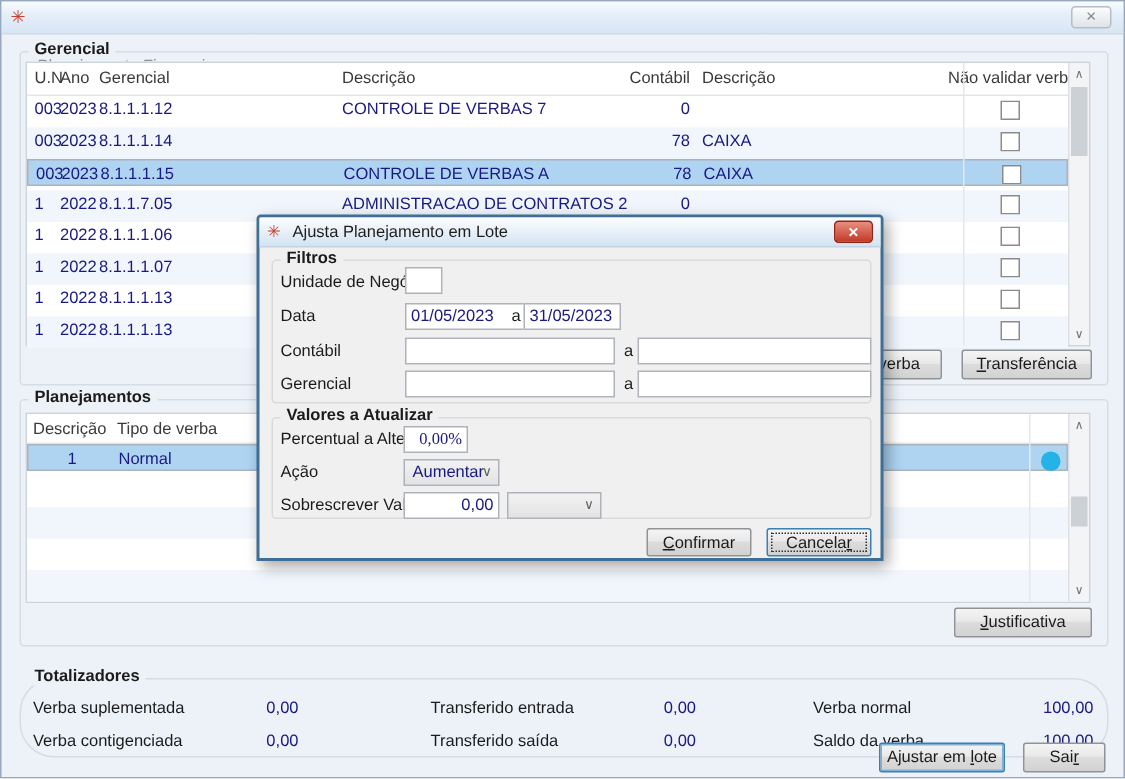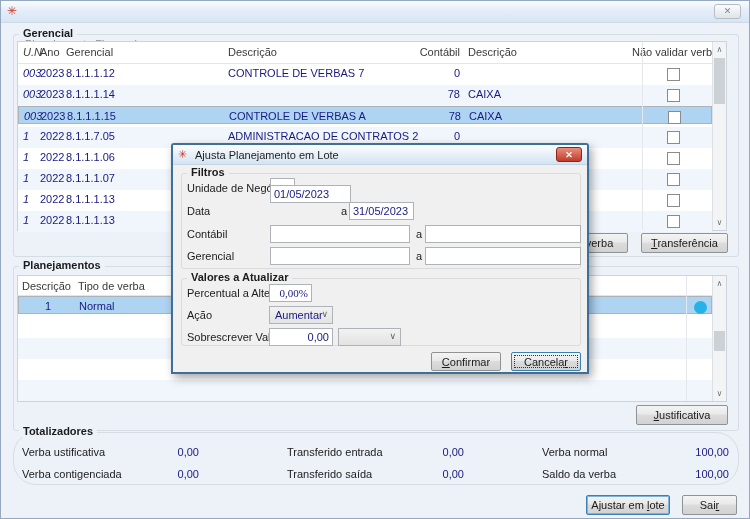--- a/index.html
+++ b/index.html
@@ -27,21 +27,21 @@
   
   .table { position:absolute; background:#fff; border:1px solid #cdd3da; }
   .thead { position:absolute; left:0; top:0; right:0; height:22px; background:#fff;
     border-bottom:1px solid #e2e6ea; }
   .thead .c { top:4px; color:#3a3a3a; }
   .trow { position:absolute; left:0; right:14px; height:21px; }
   .trow.alt { background:#f0f6fc; }
   .trow.sel { background:#aed4f2; }
   .c { position:absolute; top:3px; white-space:nowrap; overflow:hidden; color:#191983; }
   
-  .cu  { left:5px;  width:28px;font-style:italic; }
+  .cu  { left:5px;  width:28px; }
   .ca  { left:22px; width:38px; }
   .cg  { left:48px; width:150px; }
   .cd  { left:210px;width:190px; }
   .cc  { left:392px;width:50px; text-align:right; }
   .cd2 { left:450px;width:155px; }
   .cchk{ left:614px;width:82px; text-align:center; top:3px;}
   .checkbox { display:inline-block; width:13px; height:13px; background:#fff;
     border:1px solid #8b8b8b; vertical-align:middle; }
   .vline { position:absolute; top:0; bottom:0; width:1px; background:#e4e8ec; }
 
@@ -225,24 +225,24 @@
       <span class="arr up">∧</span>
       <div class="thumb" style="top:55px; height:20px;"></div>
       <span class="arr dn">∨</span>
     </div>
   </div>
 
   <div class="btn" style="left:635px; top:404px; width:92px;">
     <span></span><span class="mn">J</span><span>ustificativa</span>
   </div>
 
-  <div class="group" style="left:12px; top:431px; width:726px; height:53px;border-radius:23px;">
+  <div class="group" style="left:12px; top:451px; width:726px; height:53px;border-radius:23px;">
     <span class="glabel">Totalizadores</span>
 
-    <span class="tot-label" style="left:8px; top:13px;">Verba ustificativa</span>
+    <span class="tot-label" style="left:8px; top:13px;">Verba suplementada</span>
     <span class="tot-value" style="left:95px; top:13px; width:90px;">0,00</span>
     <span class="tot-label" style="left:273px; top:13px;">Transferido entrada</span>
     <span class="tot-value" style="left:360px; top:13px; width:90px;">0,00</span>
     <span class="tot-label" style="left:528px; top:13px;">Verba normal</span>
     <span class="tot-value" style="left:620px; top:13px; width:95px;">100,00</span>
 
     <span class="tot-label" style="left:8px; top:35px;">Verba contigenciada</span>
     <span class="tot-value" style="left:95px; top:35px; width:90px;">0,00</span>
     <span class="tot-label" style="left:273px; top:35px;">Transferido saída</span>
     <span class="tot-value" style="left:360px; top:35px; width:90px;">0,00</span>
@@ -264,21 +264,21 @@
       <div class="dlg-close">✕</div>
     </div>
 
     <div class="dgroup" style="left:8px; top:28px; width:400px; height:96px;">
       <span class="glabel">Filtros</span>
     </div>
     <span class="dlbl" style="left:14px; top:37px;">Unidade de Negócio</span>
     <input class="tb" style="left: 97px; top: 33px; width: 25px;" value="">
 
     <span class="dlbl" style="left:14px; top:60px;">Data</span>
-    <input class="tb" style="left: 97px; top: 40px; width: 81px;" value="01/05/2023">
+    <input class="tb" style="left: 97px; top: 57px; width: 81px;" value="01/05/2023">
     <span class="rsep" style="left:168px; top:60px;">a</span>
     <input class="tb" style="left: 176px; top: 57px; width: 65px;" value="31/05/2023">
 
     <span class="dlbl" style="left:14px; top:83px;">Contábil</span>
     <input class="tb" style="left: 97px; top: 80px; width: 140px;" value="">
     <span class="rsep" style="left:243px; top:83px;">a</span>
     <input class="tb" style="left: 252px; top: 80px; width: 156px;" value="">
 
     <span class="dlbl" style="left:14px; top:105px;">Gerencial</span>
     <input class="tb" style="left: 97px; top: 102px; width: 140px;" value="">

